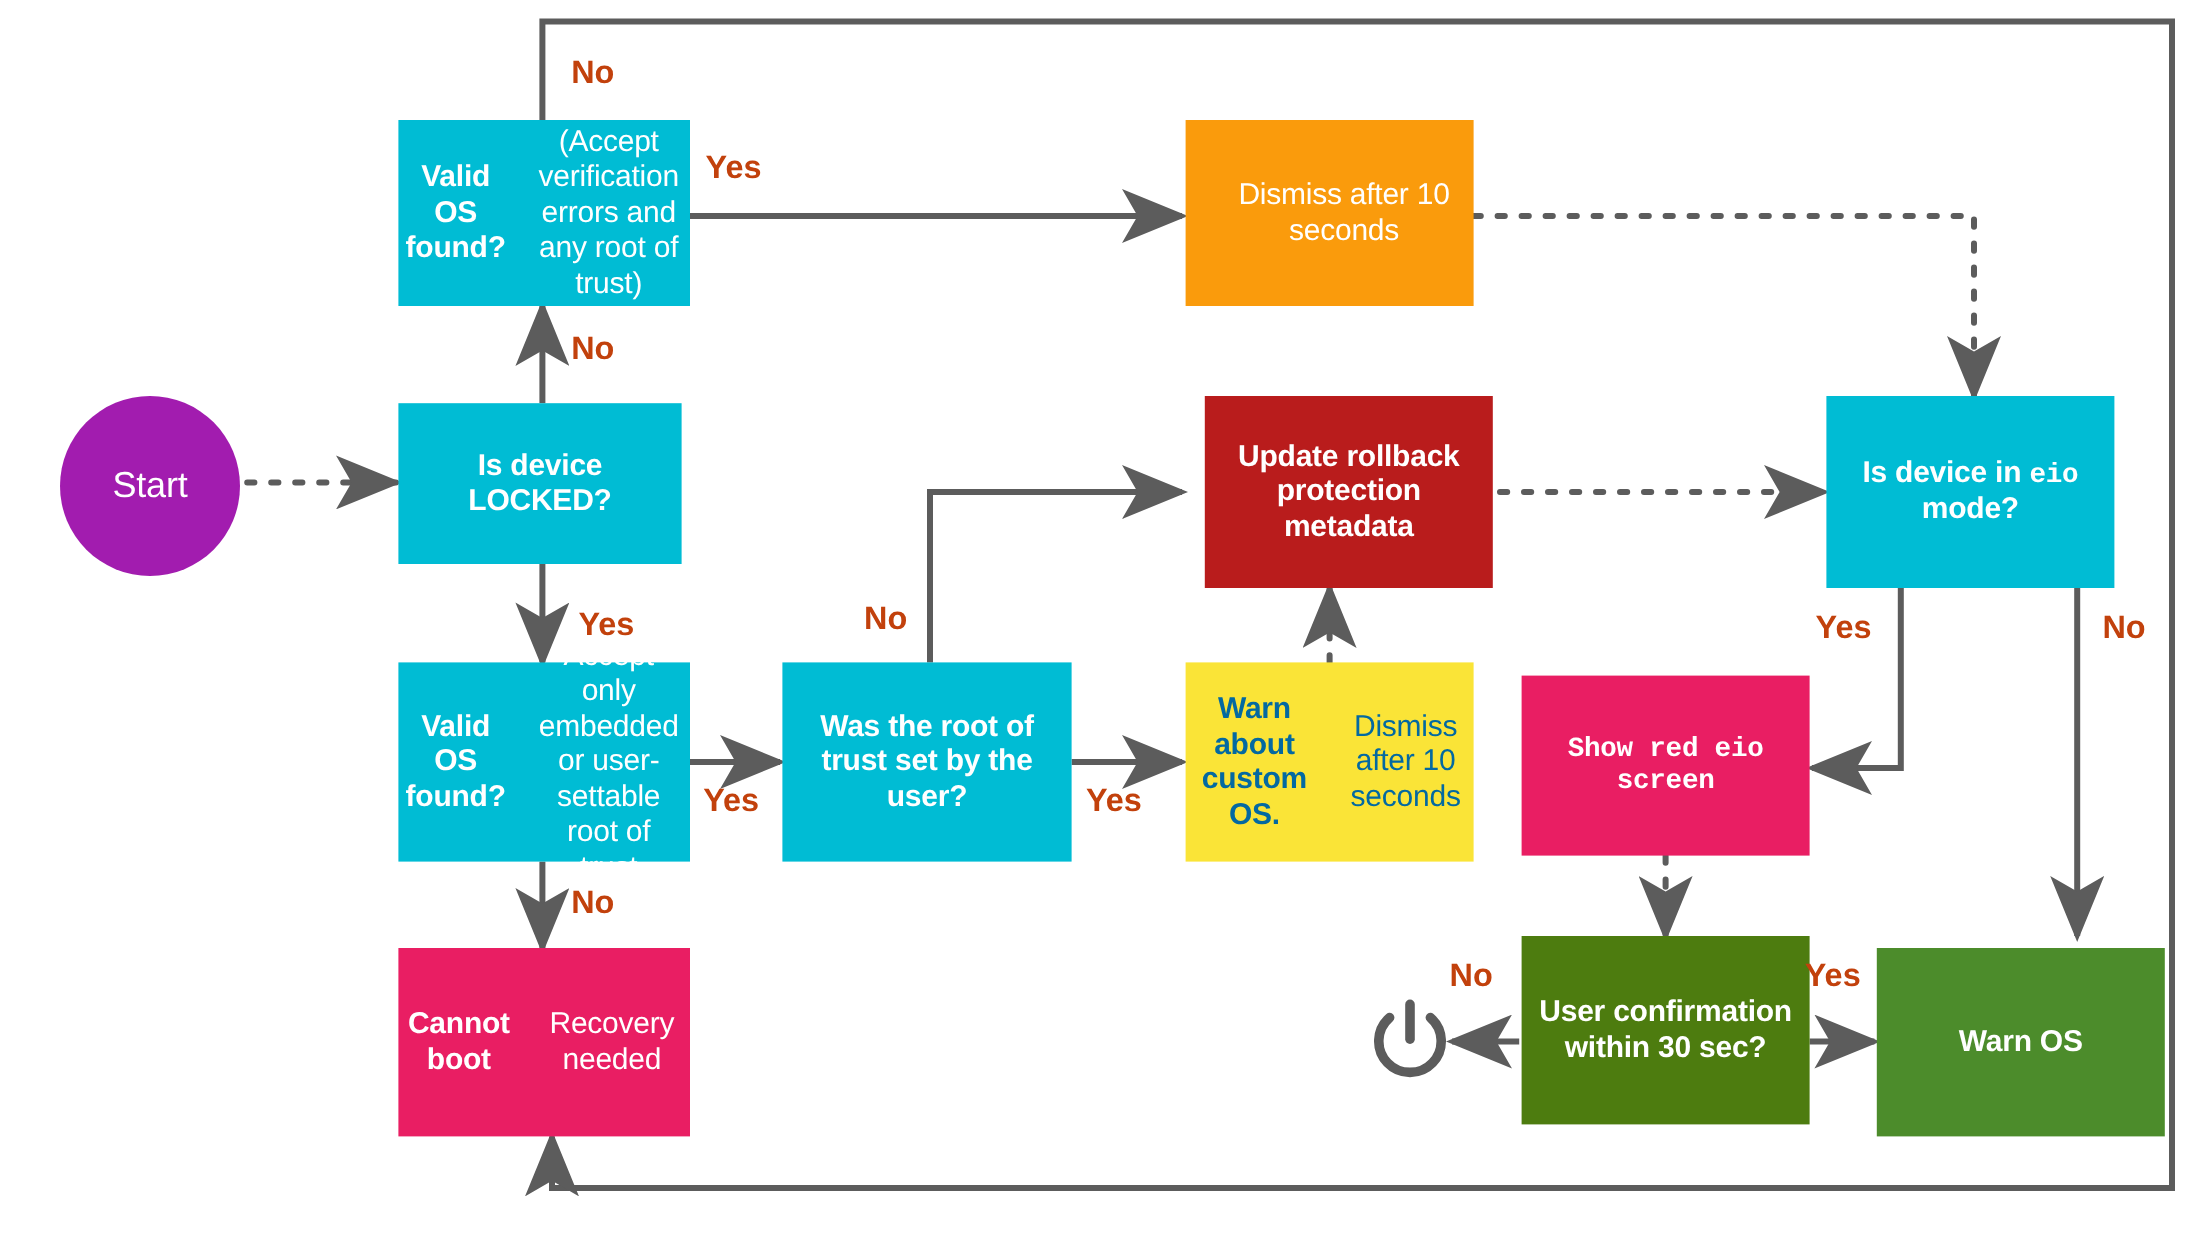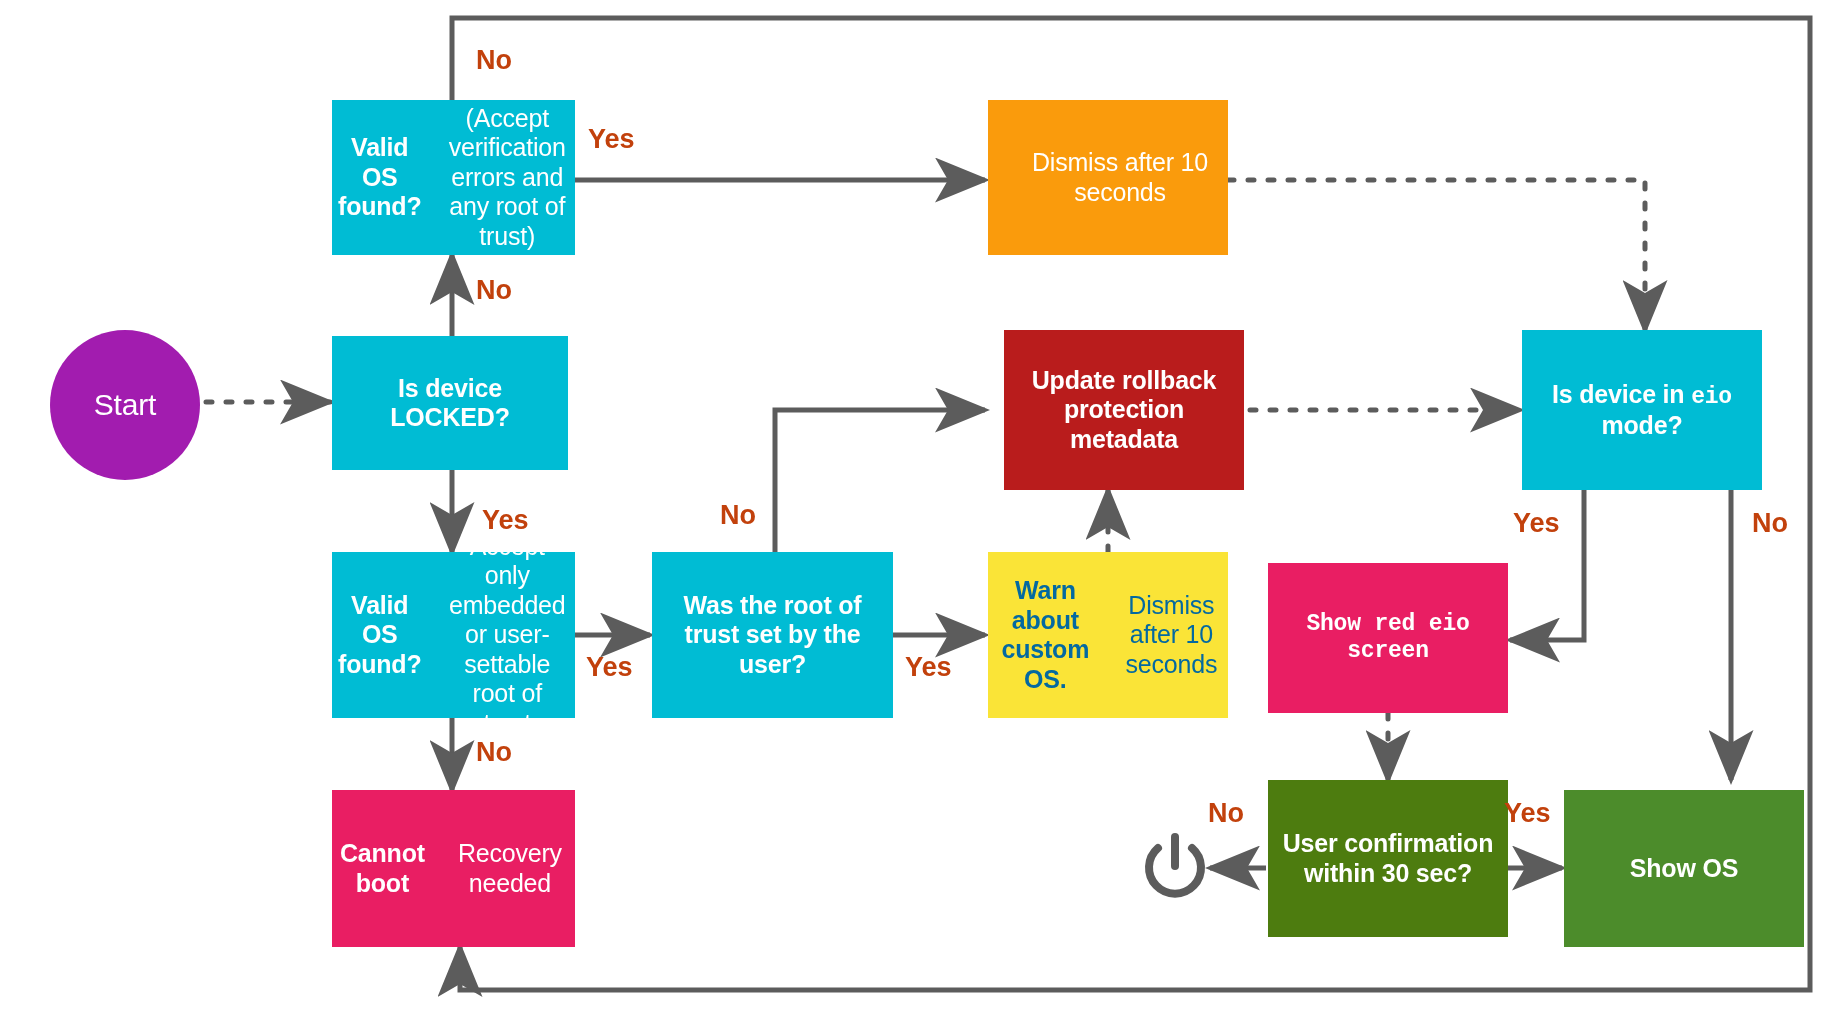--- a/index.html
+++ b/index.html
@@ -195,21 +195,21 @@
 
   <div class="node allmono" style="left:1268px; top:563px; width:240px; height:150px; background:#E91E63;">
     <span class="title">Show red eio screen</span>
   </div>
 
   <div class="node" style="left:1268px; top:780px; width:240px; height:157px; background:#4d7c0f;">
     <span class="title">User confirmation within 30 sec?</span>
   </div>
 
   <div class="node" style="left:1564px; top:790px; width:240px; height:157px; background:#4C8C2B;">
-    <span class="title">Show OS</span>
+    <span class="title">Warn OS</span>
   </div>
 
   <span class="edge-label" style="left:476px; top:45px;">No</span>
 
   <span class="edge-label" style="left:588px; top:124px;">Yes</span>
 
   <span class="edge-label" style="left:476px; top:275px;">No</span>
 
   <span class="edge-label" style="left:482px; top:505px;">Yes</span>
 

